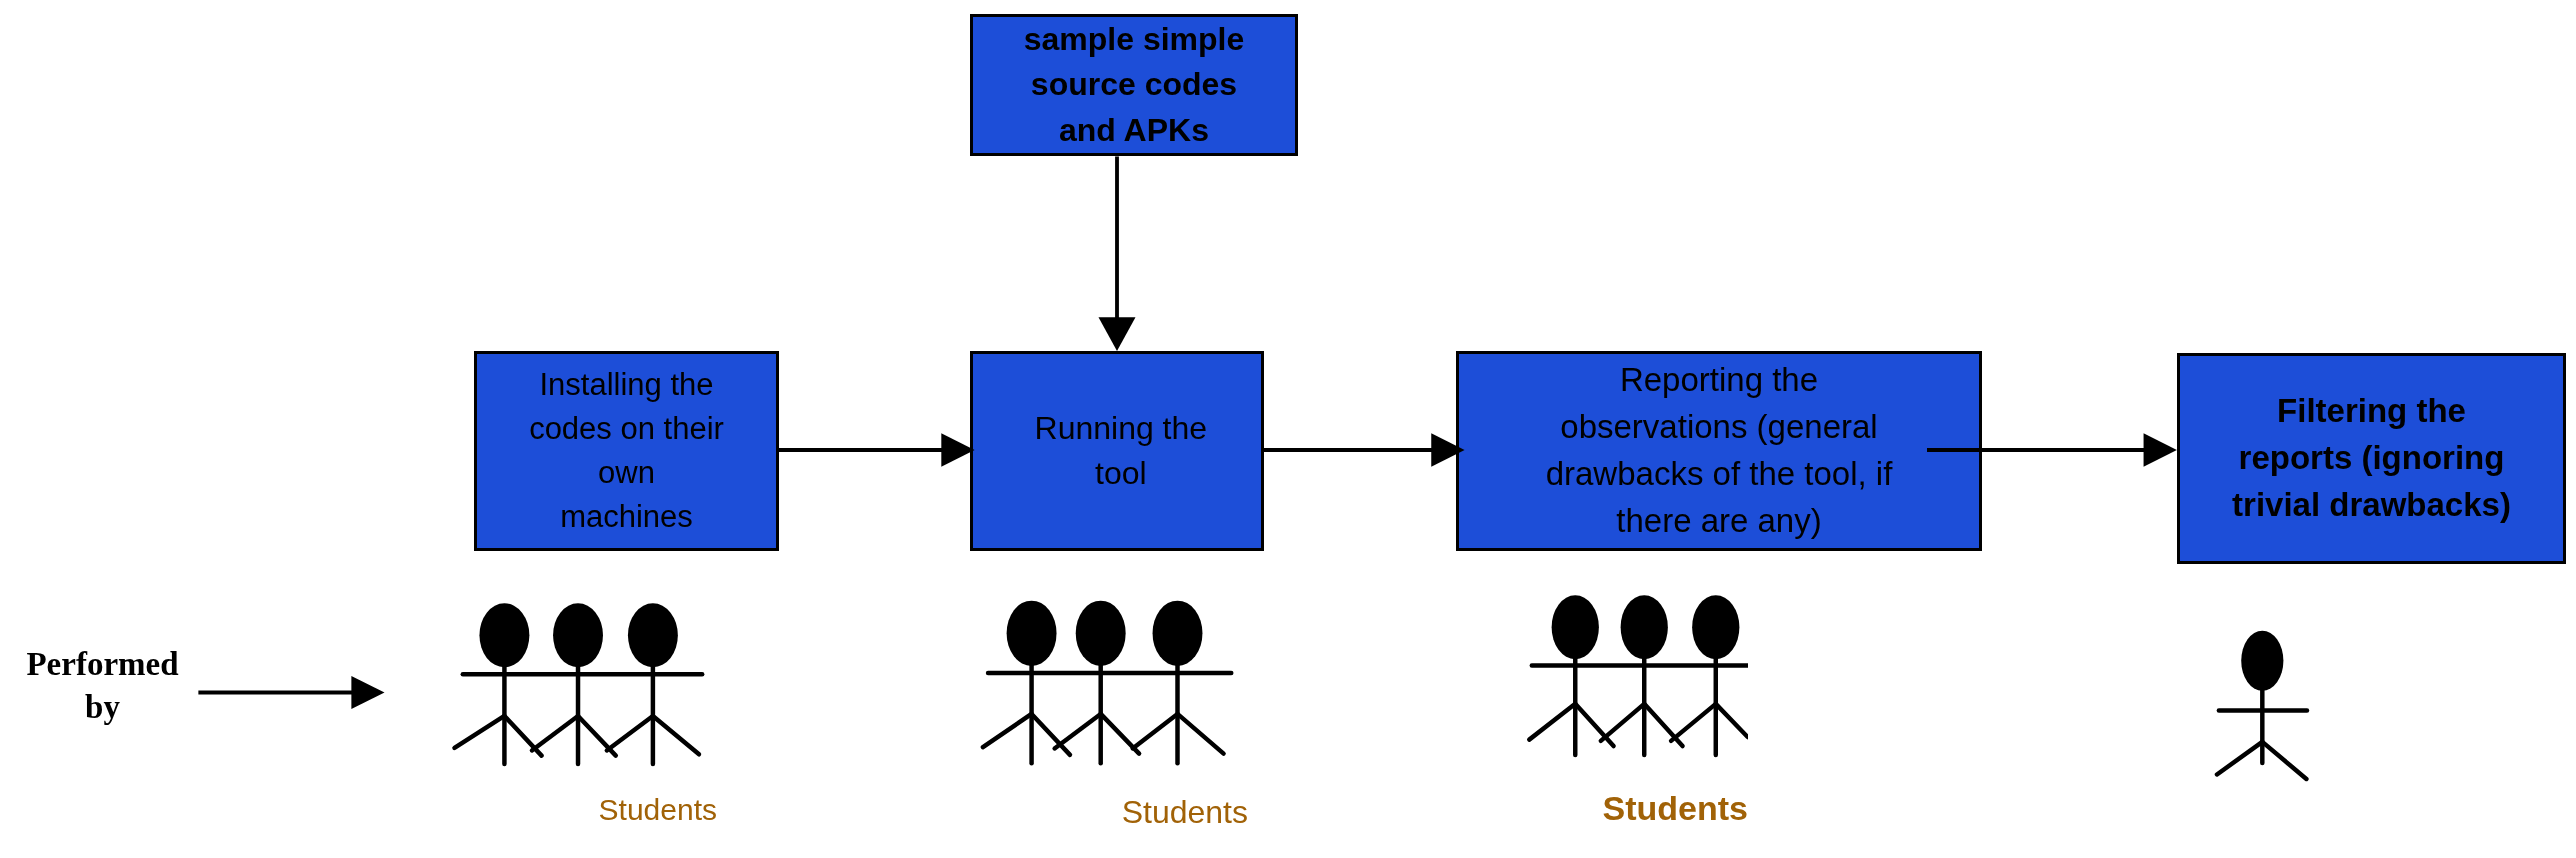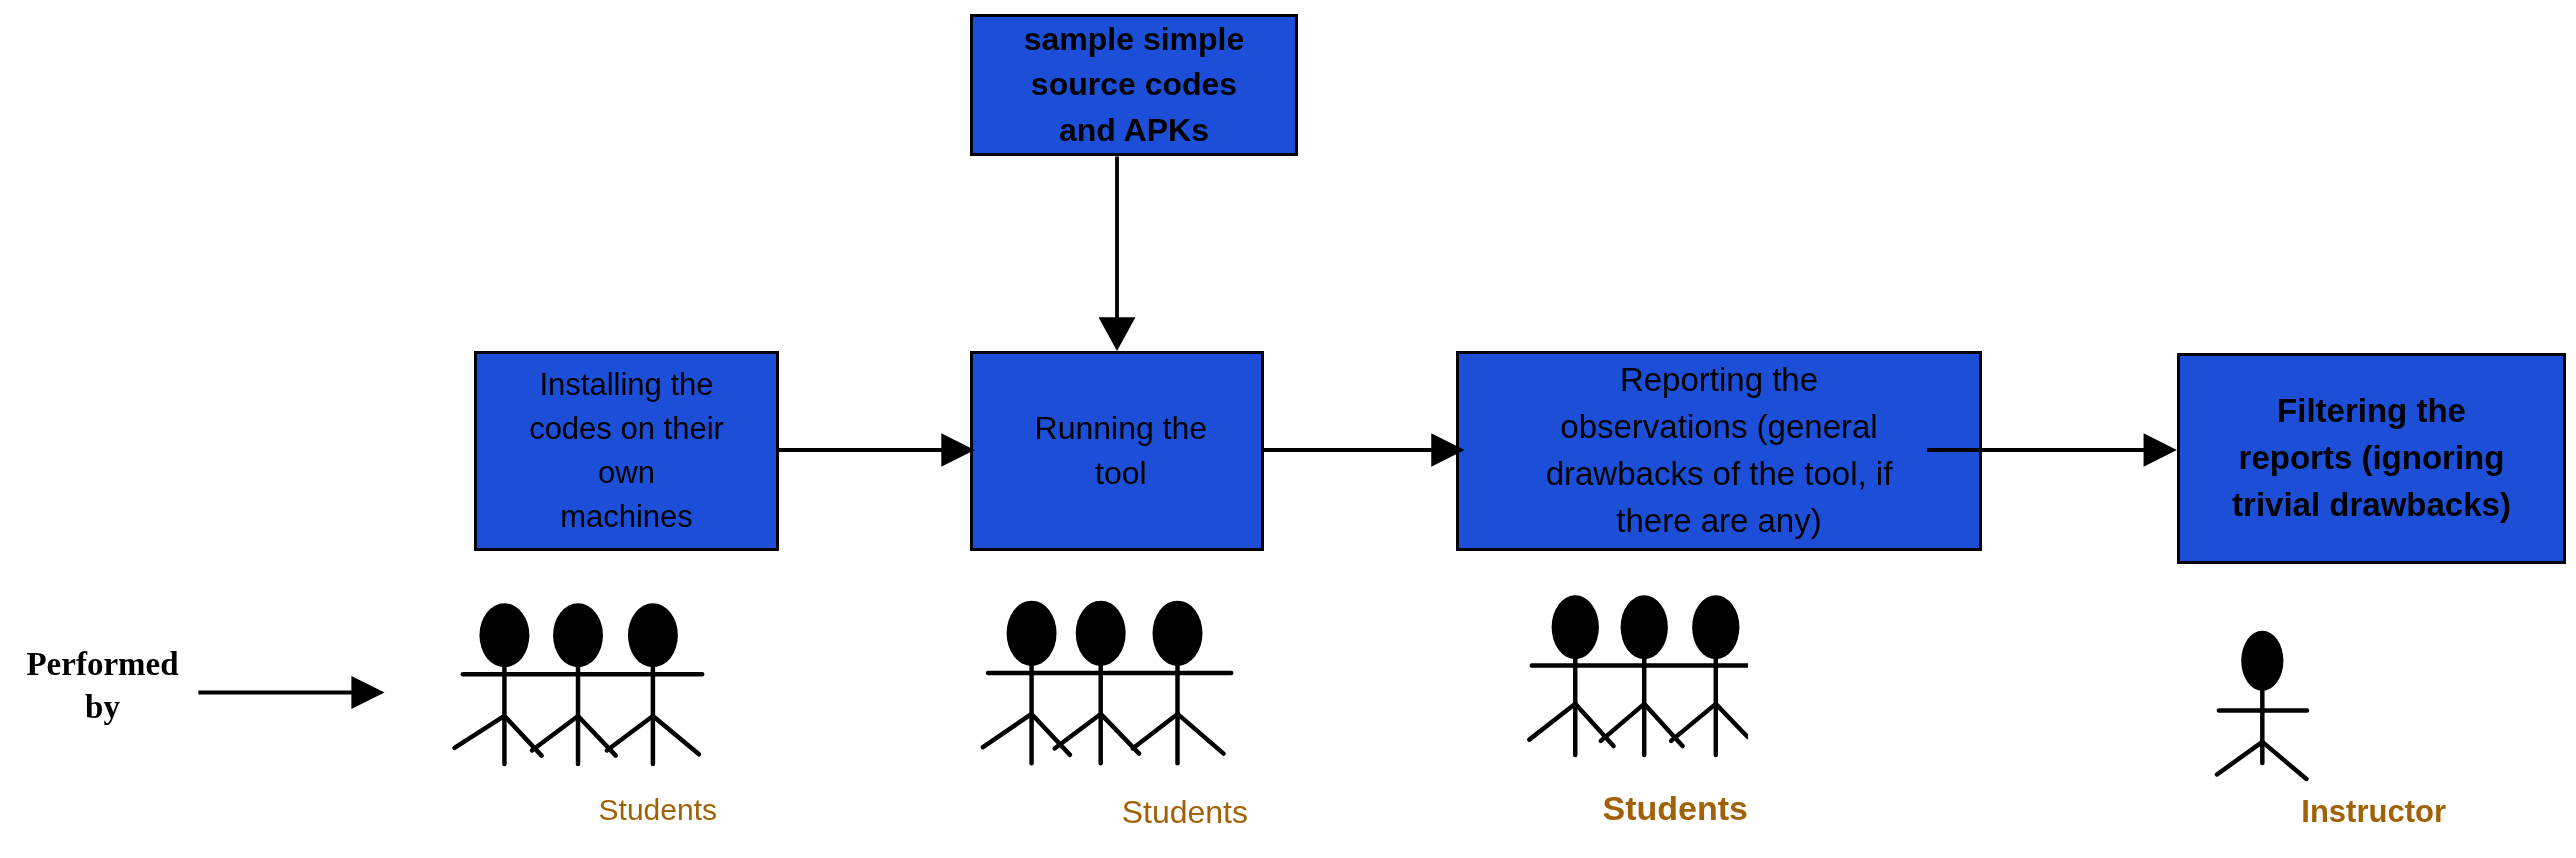--- a/index.html
+++ b/index.html
@@ -263,16 +263,15 @@
     <g>
       <ellipse cx="133" cy="103" rx="33" ry="47" fill="#000000"></ellipse>
       <g stroke="#000000" stroke-width="7" fill="none" stroke-linecap="round">
         <line x1="133" y1="148" x2="133" y2="263"></line>
         <line x1="65" y1="181" x2="203" y2="181"></line>
         <line x1="133" y1="230" x2="62" y2="281"></line>
         <line x1="133" y1="230" x2="202" y2="288"></line>
       </g>
     </g>
   </svg>
-  <div class="figlabel" id="label-instructor">Instructor</div>
 
 </div>
 
 
 </body></html>

